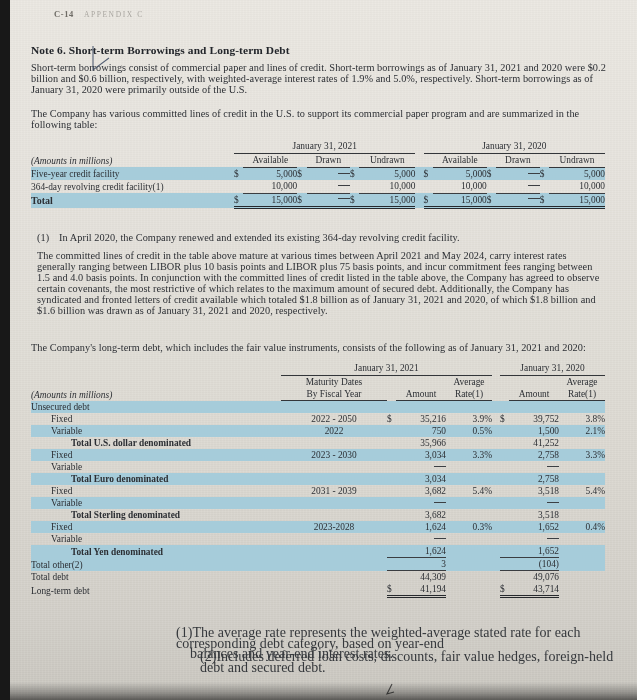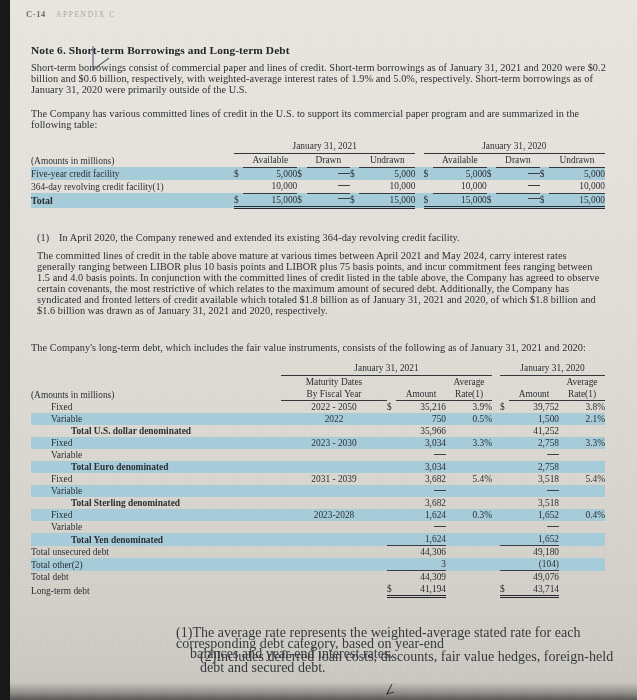--- a/index.html
+++ b/index.html
@@ -26,42 +26,42 @@
   }
   
   .gutter-left{position:absolute;left:0;top:0;width:10px;height:700px;background:#181818;z-index:6;}
   .page-bottom-shadow{position:absolute;left:10px;right:0;bottom:0;height:18px;
       background:linear-gradient(180deg,rgba(0,0,0,0) 0%,rgba(0,0,0,.28) 60%,rgba(0,0,0,.55) 100%);z-index:5;}
 
   .content{position:relative;z-index:2;}
 
   
   .runhead{position:absolute;left:26px;top:9px;font-size:8px;letter-spacing:.6px;color:#8e8b84;}
-  .runhead .folio{font-weight:bold;color:#6f6c66;margin-right:10px;font-size:8.5px;}
+  .runhead .folio{font-weight:bold;color:#6f6c66;margin-right:10px;font-size:8.5px;margin-left:28px;}
   .runhead .apdx{font-size:7.5px;color:#a9a6a0;letter-spacing:1.6px;}
 
   
   .note-title{position:absolute;left:31px;top:44px;font-size:11.4px;font-weight:bold;color:#23262b;
      letter-spacing:.1px;}
   p.body{position:absolute;margin:0;font-size:10.3px;line-height:11px;color:#2c2f34;
      text-align:left;letter-spacing:.05px;}
 
   .p1{left:31px;top:62px;width:576px;}
   .p2{left:31px;top:108px;width:560px;}
   .fn1{left:37px;top:232px;width:566px;font-size:9.6px;}
   .fn1 .mk{display:inline-block;width:22px;}
   .p3{left:37px;top:250px;width:568px;}
   .p4{left:31px;top:342px;width:564px;}
 
   
   table.fin{position:absolute;border-collapse:collapse;font-size:9.4px;color:#2c2f34;}
   table.fin td,table.fin th{padding:0;vertical-align:bottom;white-space:nowrap;font-weight:normal;}
   .hl{background:#a6ccda;}
   .b{font-weight:bold;}
-  .i{}
+  .i{font-style:italic;}
   .r{text-align:right;}
   .c{text-align:center;}
   .cur{text-align:left;width:9px;}
   .rule-bot{border-bottom:1px solid #3a3d41;}
   .dbl-bot{border-bottom:3px double #26292d;}
   .hdrule{border-bottom:1.2px solid #33363a;margin-top:48px;}
 
   
   #t1{left:31px;top:140px;width:574px;}
   #t1 td{height:12.4px;line-height:12.4px;}
@@ -216,20 +216,32 @@
         <td class="c b hdrule" colspan="2" style="width:96px">By Fiscal Year</td>
         <td class="cur"></td>
         <td class="c b hdrule" style="width:50px">Amount</td>
         <td class="c b hdrule" style="width:46px">Rate(1)</td>
         <td></td>
         <td class="cur"></td>
         <td class="c b hdrule" style="width:50px">Amount</td>
         <td class="c b hdrule" style="width:46px">Rate(1)</td>
         <td></td>
       </tr>
+      <tr class="hl">
+        <td class="lbl b">Unsecured debt</td>
+        <td colspan="2"></td>
+        <td></td>
+        <td></td>
+        <td></td>
+        <td></td>
+        <td></td>
+        <td></td>
+        <td></td>
+        <td></td>
+      </tr>
       </tbody>
         <tbody id="t2body">
           <tr>
             <td class="lbl ind1">Fixed</td>
             <td class="c">2022 - 2050</td>
             <td class=""></td>
             <td class="cur">$</td>
             <td class="r">35,216</td>
             <td class="r">3.9%</td>
             <td class=""></td>
@@ -371,33 +383,20 @@
           <tr class="hl">
             <td class="lbl ind2 b">Total Yen denominated</td>
             <td class="c"></td>
             <td class=""></td>
             <td class="cur rule-bot"></td>
             <td class="r rule-bot">1,624</td>
             <td class="r"></td>
             <td class=""></td>
             <td class="cur rule-bot"></td>
             <td class="r rule-bot">1,652</td>
-            <td class="r"></td>
-            <td class=""></td>
-          </tr>
-          <tr>
-            <td class="lbl b">Total unsecured debt</td>
-            <td class="c"></td>
-            <td class=""></td>
-            <td class="cur"></td>
-            <td class="r">44,306</td>
-            <td class="r"></td>
-            <td class=""></td>
-            <td class="cur"></td>
-            <td class="r">49,180</td>
             <td class="r"></td>
             <td class=""></td>
           </tr>
           <tr class="hl">
             <td class="lbl b">Total other(2)</td>
             <td class="c"></td>
             <td class=""></td>
             <td class="cur rule-bot"></td>
             <td class="r rule-bot">3</td>
             <td class="r"></td>

